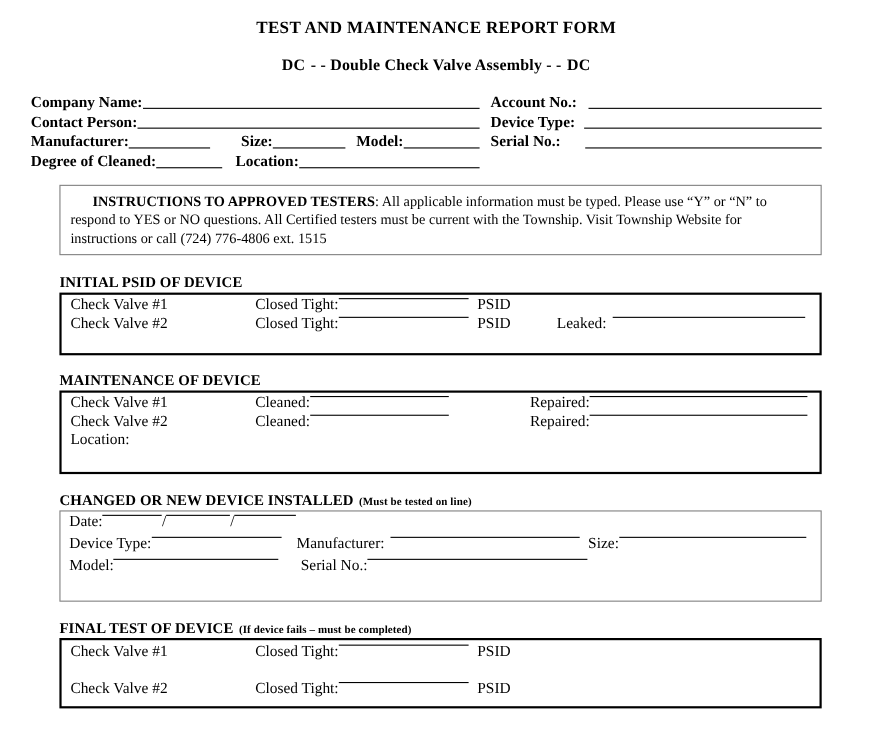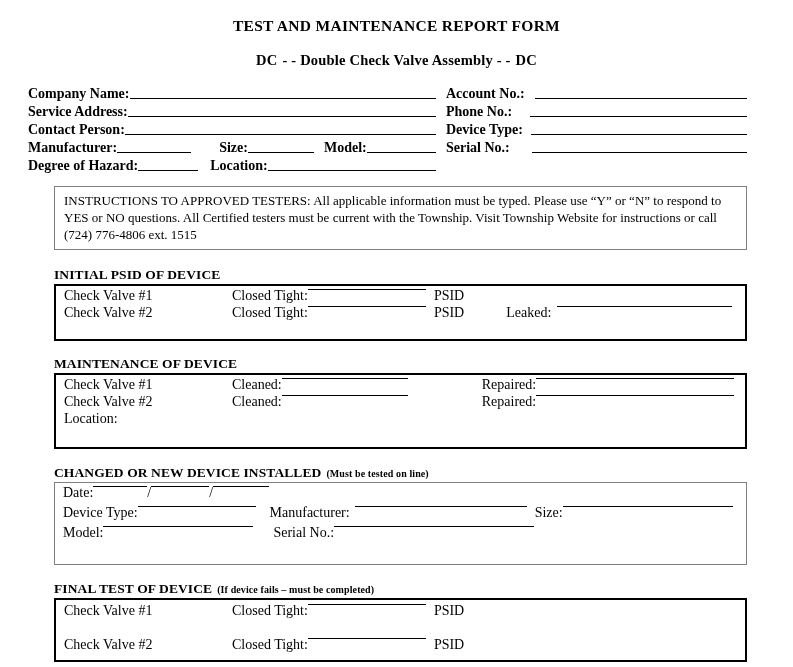--- a/index.html
+++ b/index.html
@@ -99,21 +99,21 @@
     padding: 3px 7px 4px 8px;
     font-size: 14px;
   }
 
   
   .instructions {
     font-size: 13px;
     line-height: 1.32;
     padding: 5px 9px 6px 9px;
   }
-  .instructions b { font-weight: normal; }
+  .instructions b { font-weight: bold; margin-left: 20px; }
 
   
   .brow {
     display: flex;
     align-items: flex-start;
     height: 17px;
     line-height: 1.0;
   }
   .brow.tall { height: 20px; }
   .col-valve { flex: 0 0 168px; }
@@ -156,32 +156,20 @@
         <span class="rule grow"></span>
         <span class="sp" style="width:10px"></span>
       </div>
       <div class="hf-right">
         <span class="lbl">Account No.:</span>
         <span class="sp" style="width:10px"></span>
         <span class="rule grow"></span>
       </div>
     </div>
 
-    <div class="hf-row">
-      <div class="hf-left">
-        <span class="lbl">Service Address:</span>
-        <span class="rule grow"></span>
-        <span class="sp" style="width:10px"></span>
-      </div>
-      <div class="hf-right">
-        <span class="lbl">Phone No.:</span>
-        <span class="sp" style="width:18px"></span>
-        <span class="rule grow"></span>
-      </div>
-    </div>
 
     <div class="hf-row">
       <div class="hf-left">
         <span class="lbl">Contact Person:</span>
         <span class="rule grow"></span>
         <span class="sp" style="width:10px"></span>
       </div>
       <div class="hf-right">
         <span class="lbl">Device Type:</span>
         <span class="sp" style="width:8px"></span>
@@ -203,21 +191,21 @@
       </div>
       <div class="hf-right">
         <span class="lbl">Serial No.:</span>
         <span class="sp" style="width:22px"></span>
         <span class="rule grow"></span>
       </div>
     </div>
 
     <div class="hf-row">
       <div class="hf-left">
-        <span class="lbl">Degree of Hazard:</span>
+        <span class="lbl">Degree of Cleaned:</span>
         <span class="rule" style="width:60px"></span>
         <span class="sp" style="width:12px"></span>
         <span class="lbl">Location:</span>
         <span class="rule grow"></span>
         <span class="sp" style="width:10px"></span>
       </div>
     </div>
 
   </div>
 

